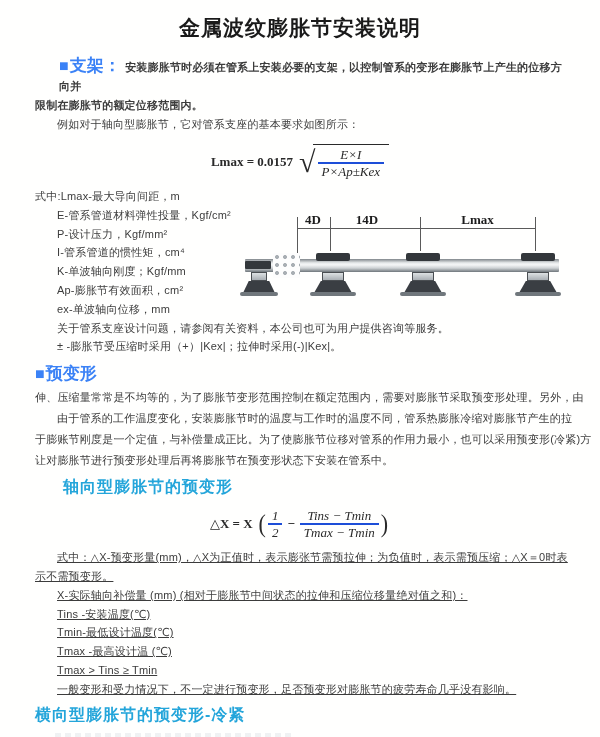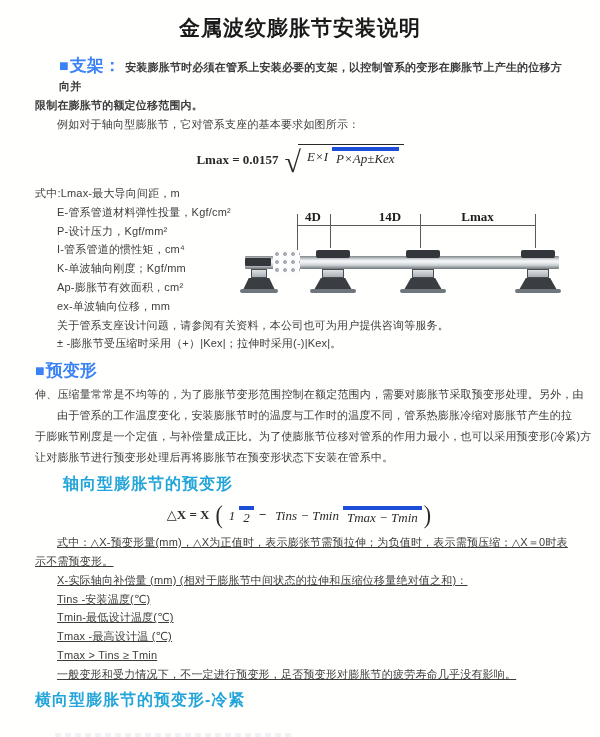--- a/index.html
+++ b/index.html
@@ -46,23 +46,23 @@
     font-size:13px;
   }
   .f1{margin:10px auto 8px auto;}
   .f-lhs{font-weight:bold;margin-right:6px;}
   .sqrt{display:inline-flex;align-items:stretch;}
   .sqrt-sign{
     font-size:30px;line-height:32px;font-weight:400;color:#2a2a2a;
     transform:translateY(2px);margin-right:-3px;
   }
   .radicand{border-top:1.5px solid #2a2a2a;padding:2px 5px 0 5px;}
-  .frac{display:inline-flex;flex-direction:row;align-items:center;font-style:italic;}
+  .frac{display:inline-flex;flex-direction:column;align-items:center;font-style:italic;}
   .frac .num{padding:0 4px;line-height:15px;}
-  .frac .den{border-top:4px solid #1d4ed8;padding:0 4px;line-height:15px;}
+  .frac .den{border-top:2px solid #1d4ed8;padding:0 4px;line-height:15px;}
   .f2{margin:10px auto 8px auto;}
   .paren{font-size:22px;font-weight:300;line-height:20px;margin:0 2px;transform:scaleY(1.1);}
   .f-op{margin:0 5px;font-weight:bold;}
   .f-var{font-weight:bold;margin-right:4px;}
 
   
   .vars-region{position:relative;}
   .vars-region .t-line{line-height:18.8px;}
 
   
@@ -72,21 +72,21 @@
   .tick.t1{left:54px;height:38px;}
   .tick.t2{left:87px;height:34px;}
   .tick.t3{left:177px;height:34px;}
   .tick.t4{left:292px;height:34px;}
   .dim-label{
     position:absolute;top:0;height:14px;text-align:center;
     font-family:"Liberation Serif","DejaVu Serif",serif;
     font-weight:bold;font-size:13px;color:#1d1d1d;line-height:13px;
   }
   .dl1{left:50px;width:40px;}
-  .dl2{left:102px;width:90px;}
+  .dl2{left:79px;width:90px;}
   .dl3{left:177px;width:115px;}
   .pipe{
     position:absolute;left:2px;top:46px;width:314px;height:13px;
     background:linear-gradient(180deg,#7f858a 0%,#e7eaeb 30%,#f5f6f7 45%,#ced2d5 70%,#6e757a 100%);
     border-radius:1px;
   }
   .bellows{
     position:absolute;left:30px;top:40px;width:27px;height:25px;
     background-color:#fdfdfd;
     background-image:radial-gradient(circle at 4px 4px,#a9afb4 1.6px,rgba(0,0,0,0) 2.3px);

